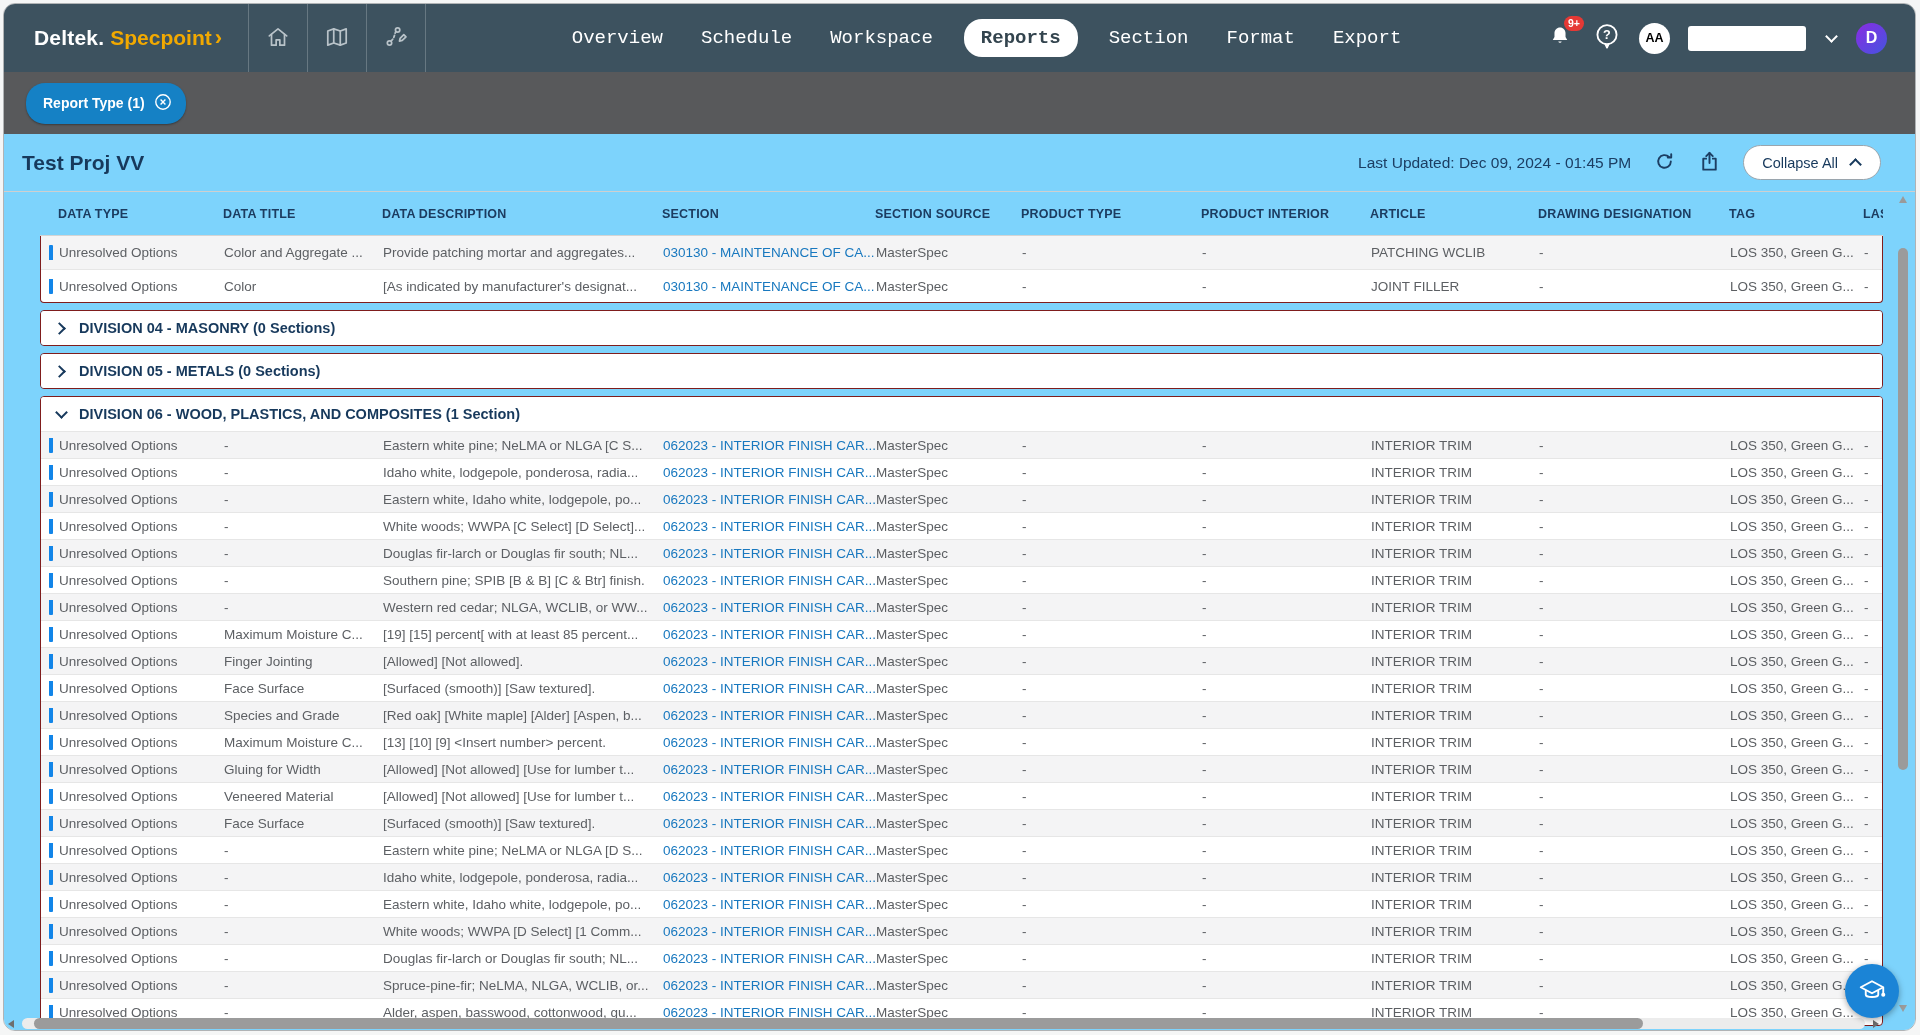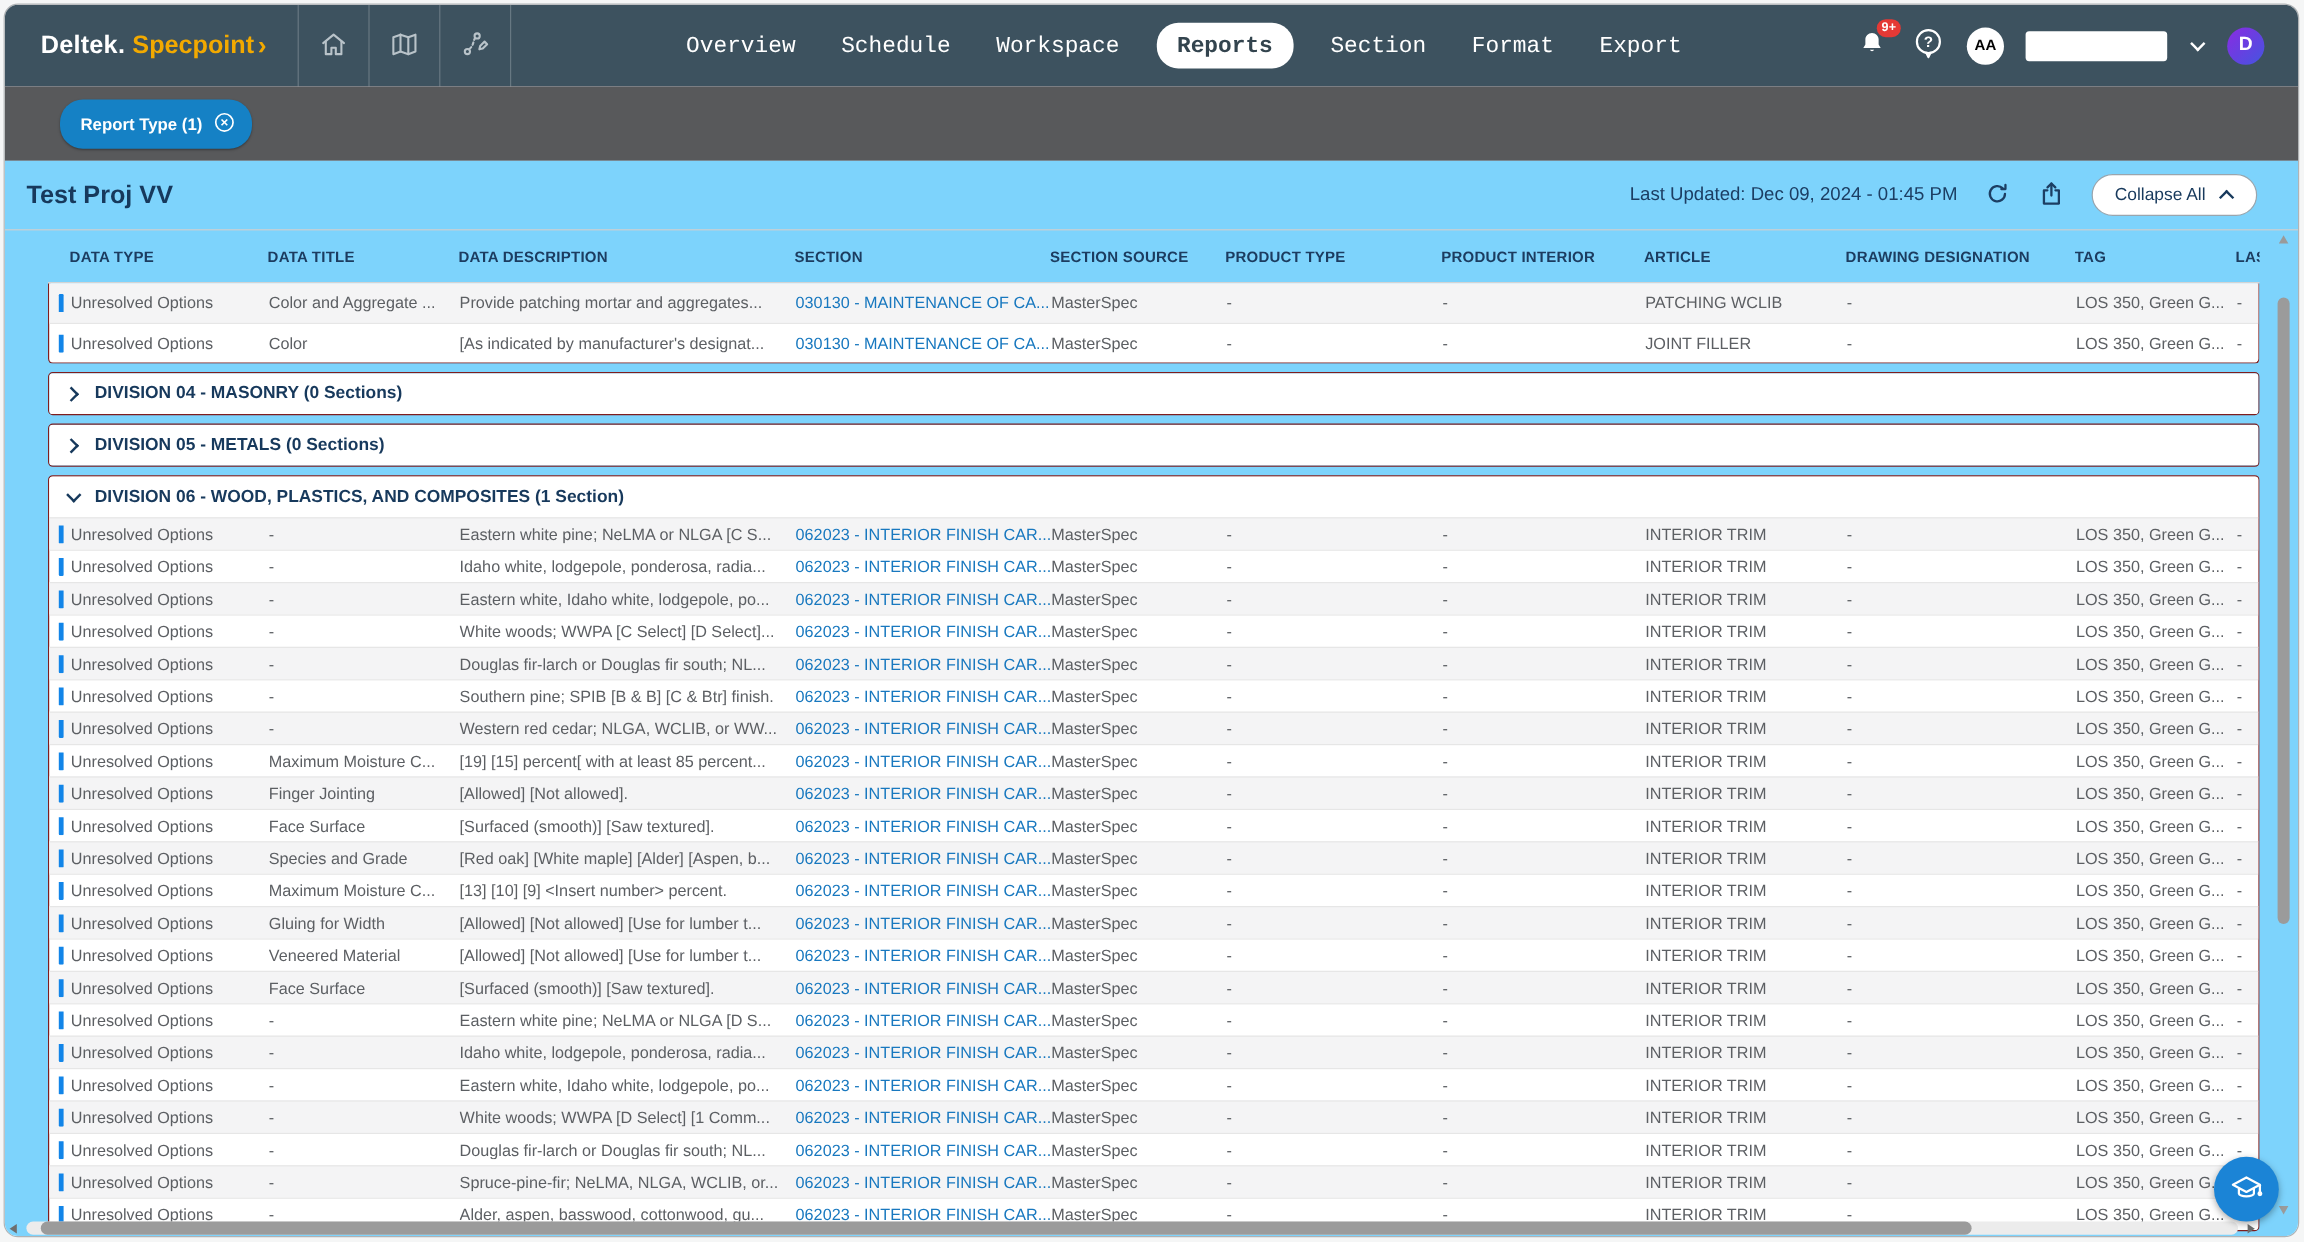--- a/index.html
+++ b/index.html
@@ -30,21 +30,21 @@
   .chev { width:14px; height:14px; display:inline-flex; align-items:center; justify-content:center; }
   .chev::before { content:""; width:7px; height:7px; border-right:2px solid #17395c; border-bottom:2px solid #17395c; display:block; }
   .chev.right::before { transform:rotate(-45deg); margin-left:-3px; }
   .chev.down::before  { transform:rotate(45deg); margin-top:-4px; }
   .chev.up::before    { transform:rotate(-135deg); margin-top:4px; }
   .chev.white::before { border-color:#fff; }
   .dela { width:31px; height:31px; border-radius:50%; background:linear-gradient(135deg,#8a2be2,#4455e0);
     color:#fff; font-weight:bold; font-size:16px; display:flex; align-items:center; justify-content:center; cursor:pointer; }
 
   
-  .filter-bar { height:62px; background:#58595b; display:flex; align-items:center; padding:0 46px; }
+  .filter-bar { height:62px; background:#58595b; display:flex; align-items:center; padding:0 22px; }
   .chip { display:flex; align-items:center; gap:9px; background:#1581c5; border:none; color:#fff; font-family:inherit;
     font-size:14px; font-weight:bold; border-radius:19px; padding:10px 14px 10px 17px; cursor:pointer; box-shadow:0 1px 2px rgba(0,0,0,.35); }
 
   
   .content { position:relative; height:calc(100% - 126px); background:#7dd3fc; }
   .title-row { height:58px; display:flex; align-items:center; justify-content:space-between;
     padding:0 34px 0 18px; border-bottom:1px solid #cfcfcf; }
   .page-title { color:#17395c; font-size:21px; font-weight:bold; }
   .title-actions { display:flex; align-items:center; gap:22px; }
   .last-updated { color:#1c3e63; font-size:15.5px; }

